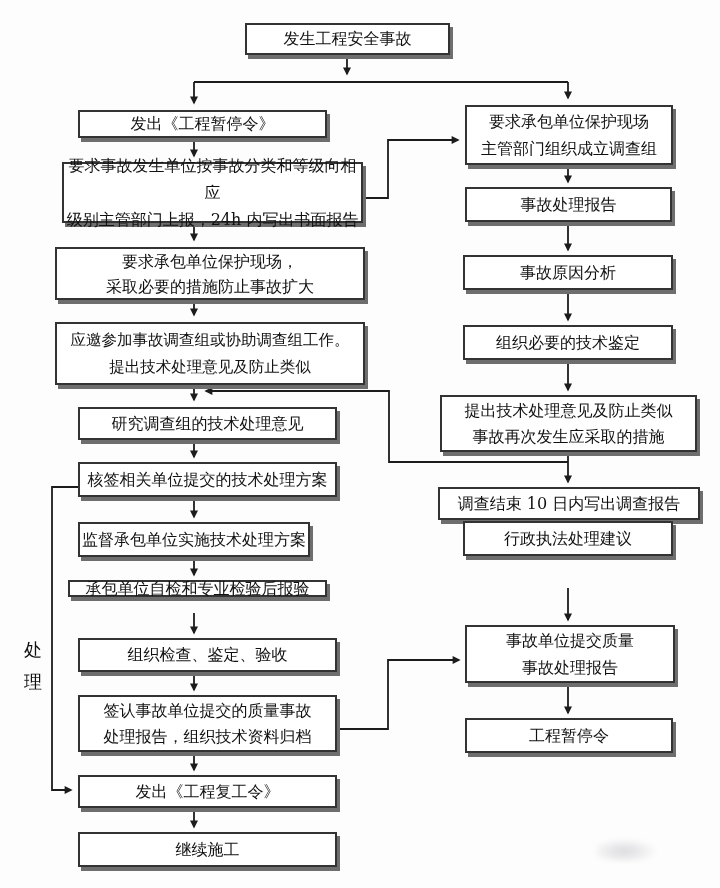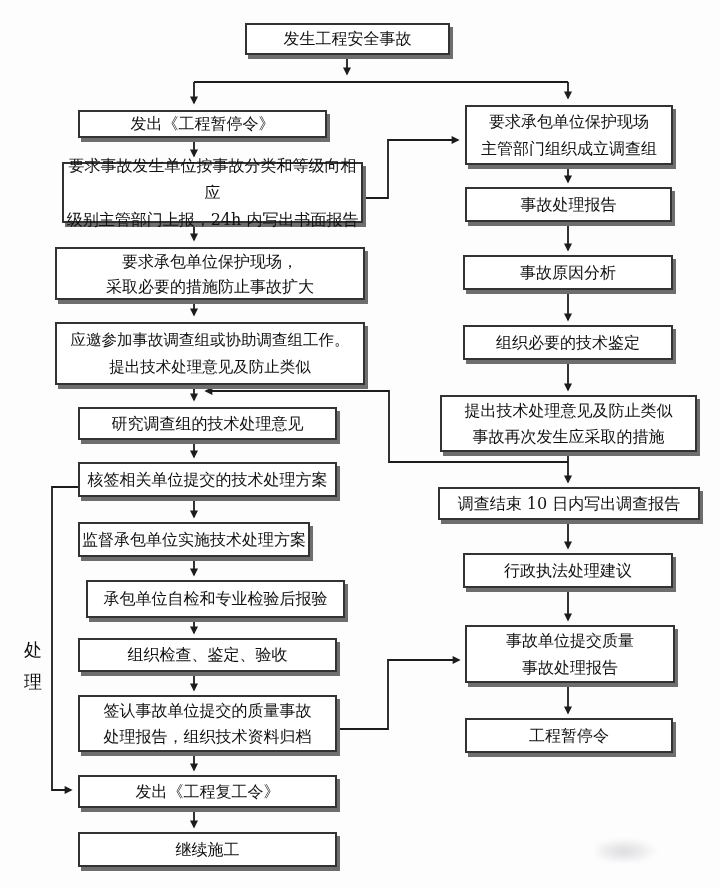--- a/index.html
+++ b/index.html
@@ -88,21 +88,21 @@
 
   <div class="node" style="left:55px;top:322px;width:310px;height:63px;font-size:15.5px;line-height:27px">应邀参加事故调查组或协助调查组工作。
 提出技术处理意见及防止类似</div>
 
   <div class="node" style="left:78px;top:407px;width:259px;height:33px">研究调查组的技术处理意见</div>
 
   <div class="node" style="left:78px;top:462px;width:259px;height:35px">核签相关单位提交的技术处理方案</div>
 
   <div class="node" style="left:78px;top:522px;width:232px;height:35px">监督承包单位实施技术处理方案</div>
 
-  <div class="node" style="left:86px;top:580px;width:259px;height:38px">承包单位自检和专业检验后报验</div>
+  <div class="node" style="left:68px;top:580px;width:259px;height:17px">承包单位自检和专业检验后报验</div>
 
   <div class="node" style="left:78px;top:638px;width:259px;height:34px">组织检查、鉴定、验收</div>
 
   <div class="node" style="left:78px;top:695px;width:259px;height:57px;line-height:26px">签认事故单位提交的质量事故
 处理报告，组织技术资料归档</div>
 
   <div class="node" style="left:78px;top:775px;width:259px;height:33px">发出《工程复工令》</div>
 
   <div class="node" style="left:78px;top:832px;width:259px;height:35px">继续施工</div>
 
@@ -113,21 +113,21 @@
 
   <div class="node" style="left:463px;top:255px;width:210px;height:35px">事故原因分析</div>
 
   <div class="node" style="left:463px;top:325px;width:210px;height:35px">组织必要的技术鉴定</div>
 
   <div class="node" style="left:440px;top:395px;width:257px;height:57px;line-height:26px">提出技术处理意见及防止类似
 事故再次发生应采取的措施</div>
 
   <div class="node" style="left:438px;top:487px;width:262px;height:33px">调查结束 10 日内写出调查报告</div>
 
-  <div class="node" style="left:463px;top:553px;width:210px;height:35px">行政执法处理建议</div>
+  <div class="node" style="left:463px;top:521px;width:210px;height:35px">行政执法处理建议</div>
 
   <div class="node" style="left:465px;top:625px;width:210px;height:58px;line-height:27px">事故单位提交质量
 事故处理报告</div>
 
   <div class="node" style="left:465px;top:718px;width:208px;height:35px">工程暂停令</div>
 
   <div class="side-label">处
 理</div>
 
   <div class="smudge"></div>

